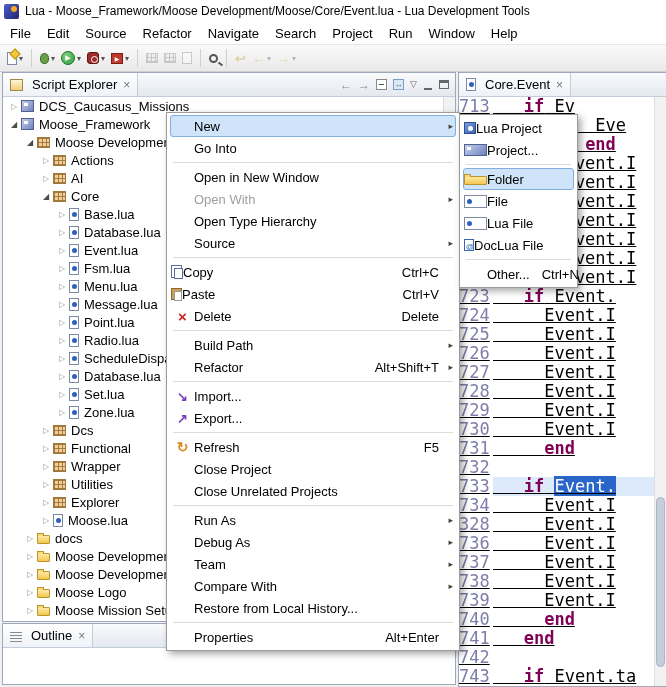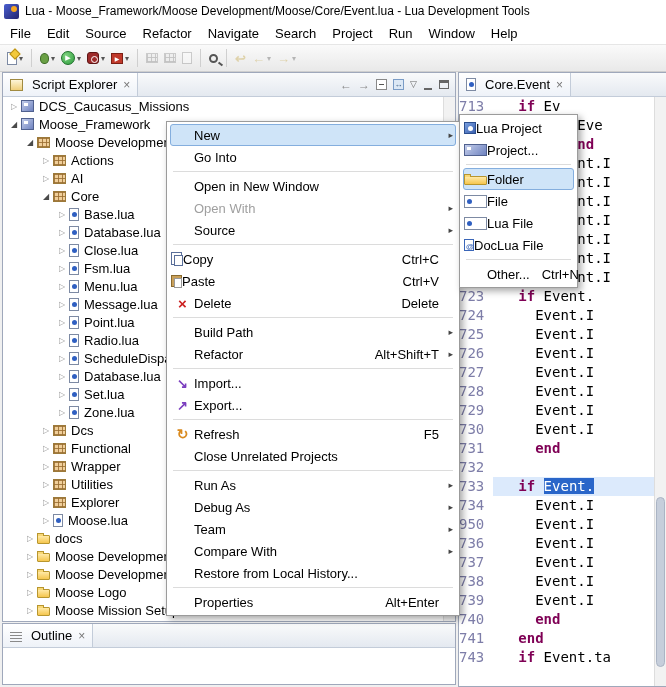--- a/index.html
+++ b/index.html
@@ -74,36 +74,36 @@
   .ic-package { width:13px; height:11px; border:1px solid #9c7a3a; background-color:#f0cf9a;
     background-image:repeating-linear-gradient(90deg, rgba(155,110,50,.85) 0 1px, transparent 1px 4px),
                      repeating-linear-gradient(0deg, rgba(155,110,50,.85) 0 1px, transparent 1px 4px); }
   .ic-lua { width:10px; height:13px; background:#fff; border:1px solid #7d8aa3; }
   .ic-lua::after { content:""; position:absolute; left:2px; top:3px; width:5px; height:5px; border-radius:50%; background:#2f5fc1; }
   .ic-folder { width:13px; height:9px; background:linear-gradient(#ffe9a6,#f5c64e); border:1px solid #b8962e; border-radius:1px; position:relative; margin-top:3px; }
   .ic-folder::before { content:""; position:absolute; left:-1px; top:-3px; width:5px; height:2px; background:#f8d877; border:1px solid #b8962e; border-bottom:none; }
 
   
   .editor-body { position:absolute; top:24px; left:0; right:12px; bottom:0; overflow:hidden; background:#fff;
-    font-family:"DejaVu Sans Mono", monospace; font-size:14px; }
+    font-family:"DejaVu Sans Mono", monospace; font-size:17px;text-decoration:underline; }
   .code-line { height:19px; line-height:19px; display:flex; white-space:pre; }
   .gutter { width:34px; padding-right:9px; text-align:right; color:#7d7da8; flex:none; }
   .code { flex:1; }
   .code-line.cur .code { background:var(--curline,#dceafc); }
   .kw { color:var(--kw,#7f0055); font-weight:bold; }
   .seltext { background:var(--selbg,#2a66c9); color:#fff; }
 
   .vscroll { position:absolute; top:24px; right:0; width:12px; bottom:0; background:#f2f2f2; border-left:1px solid #dddddd; }
   .thumb { position:absolute; left:1px; right:1px; background:#c6cedb; border:1px solid #aab4c4; border-radius:5px; }
   .explorer-panel .thumb { top:96px; height:140px; }
   .editor-panel .thumb { top:400px; height:170px; }
 
   
   .popup { position:absolute; background:#ffffff; border:1px solid #9b9b9b; box-shadow:3px 3px 7px rgba(0,0,0,.35); padding:2px 3px; z-index:100; }
-  #ctxmenu { left:166px; top:121px; width:294px; }
+  #ctxmenu { left:166px; top:112px; width:294px; }
   #submenu { left:459px; top:114px; width:119px; z-index:110; }
   .mi { height:22px; display:flex; align-items:center; border:1px solid transparent; border-radius:3px; }
   .mi.hl { background:var(--mhl,#cfe4f8); border-color:#84aede; }
   .mi.dis { color:#9f9f9f; }
   .mic { width:23px; flex:none; display:flex; justify-content:center; align-items:center; position:relative; }
   .mlabel { white-space:nowrap; }
   .msc { margin-left:auto; padding:0 5px 0 12px; white-space:nowrap; }
   .marr { width:11px; flex:none; font-size:9px; color:#444; text-align:right; padding-right:2px; }
   .menu-sep { height:1px; background:#dcdcdc; margin:3px 3px; }
 
@@ -252,21 +252,21 @@
             <span class="t-label">Base.lua</span>
           </div>
           <div class="tree-row" style="padding-left: 52px;">
             <span class="tw tw-col">▷</span>
             <span class="t-ic ic-lua"></span>
             <span class="t-label">Database.lua</span>
           </div>
           <div class="tree-row" style="padding-left: 52px;">
             <span class="tw tw-col">▷</span>
             <span class="t-ic ic-lua"></span>
-            <span class="t-label">Close.lua</span>
+            <span class="t-label">Event.lua</span>
           </div>
           <div class="tree-row" style="padding-left: 52px;">
             <span class="tw tw-col">▷</span>
             <span class="t-ic ic-lua"></span>
             <span class="t-label">Fsm.lua</span>
           </div>
           <div class="tree-row" style="padding-left: 52px;">
             <span class="tw tw-col">▷</span>
             <span class="t-ic ic-lua"></span>
             <span class="t-label">Menu.lua</span>
@@ -403,27 +403,28 @@
         <div class="code-line"><span class="gutter">725</span><span class="code"><span>     Event.I</span></span></div>
         <div class="code-line"><span class="gutter">726</span><span class="code"><span>     Event.I</span></span></div>
         <div class="code-line"><span class="gutter">727</span><span class="code"><span>     Event.I</span></span></div>
         <div class="code-line"><span class="gutter">728</span><span class="code"><span>     Event.I</span></span></div>
         <div class="code-line"><span class="gutter">729</span><span class="code"><span>     Event.I</span></span></div>
         <div class="code-line"><span class="gutter">730</span><span class="code"><span>     Event.I</span></span></div>
         <div class="code-line"><span class="gutter">731</span><span class="code"><span>     </span><span class="kw">end</span></span></div>
         <div class="code-line"><span class="gutter">732</span><span class="code"></span></div>
         <div class="code-line cur"><span class="gutter">733</span><span class="code"><span>   </span><span class="kw">if</span><span> </span><span class="seltext">Event.</span></span></div>
         <div class="code-line"><span class="gutter">734</span><span class="code"><span>     Event.I</span></span></div>
-        <div class="code-line"><span class="gutter">950</span><span class="code"><span>     Event.I</span></span></div>
+        <div class="code-line"><span class="gutter">328</span><span class="code"><span>     Event.I</span></span></div>
         <div class="code-line"><span class="gutter">736</span><span class="code"><span>     Event.I</span></span></div>
         <div class="code-line"><span class="gutter">737</span><span class="code"><span>     Event.I</span></span></div>
         <div class="code-line"><span class="gutter">738</span><span class="code"><span>     Event.I</span></span></div>
         <div class="code-line"><span class="gutter">739</span><span class="code"><span>     Event.I</span></span></div>
         <div class="code-line"><span class="gutter">740</span><span class="code"><span>     </span><span class="kw">end</span></span></div>
         <div class="code-line"><span class="gutter">741</span><span class="code"><span>   </span><span class="kw">end</span></span></div>
+        <div class="code-line"><span class="gutter">742</span><span class="code"></span></div>
         <div class="code-line"><span class="gutter">743</span><span class="code"><span>   </span><span class="kw">if</span><span> Event.ta</span></span></div>
       </div>
     <div class="vscroll">
         <div class="thumb"></div>
       </div>
   </div>
 
 </div>
 
 <div class="popup" id="ctxmenu">
@@ -447,20 +448,26 @@
       <span class="marr"></span>
     </div>
     <div class="mi dis">
       <span class="mic"></span>
       <span class="mlabel">Open With</span>
       <span class="msc"></span>
       <span class="marr">▸</span>
     </div>
     <div class="mi">
       <span class="mic"></span>
+      <span class="mlabel">Open Type Hierarchy</span>
+      <span class="msc"></span>
+      <span class="marr"></span>
+    </div>
+    <div class="mi">
+      <span class="mic"></span>
       <span class="mlabel">Source</span>
       <span class="msc"></span>
       <span class="marr">▸</span>
     </div>
     <div class="menu-sep"></div>
     <div class="mi">
       <span class="mic ic-copy"></span>
       <span class="mlabel">Copy</span>
       <span class="msc">Ctrl+C</span>
       <span class="marr"></span>
@@ -505,20 +512,26 @@
     </div>
     <div class="menu-sep"></div>
     <div class="mi">
       <span class="mic ic-refresh">↻</span>
       <span class="mlabel">Refresh</span>
       <span class="msc">F5</span>
       <span class="marr"></span>
     </div>
     <div class="mi">
       <span class="mic"></span>
+      <span class="mlabel">Close Project</span>
+      <span class="msc"></span>
+      <span class="marr"></span>
+    </div>
+    <div class="mi">
+      <span class="mic"></span>
       <span class="mlabel">Close Unrelated Projects</span>
       <span class="msc"></span>
       <span class="marr"></span>
     </div>
     <div class="menu-sep"></div>
     <div class="mi">
       <span class="mic"></span>
       <span class="mlabel">Run As</span>
       <span class="msc"></span>
       <span class="marr">▸</span>

